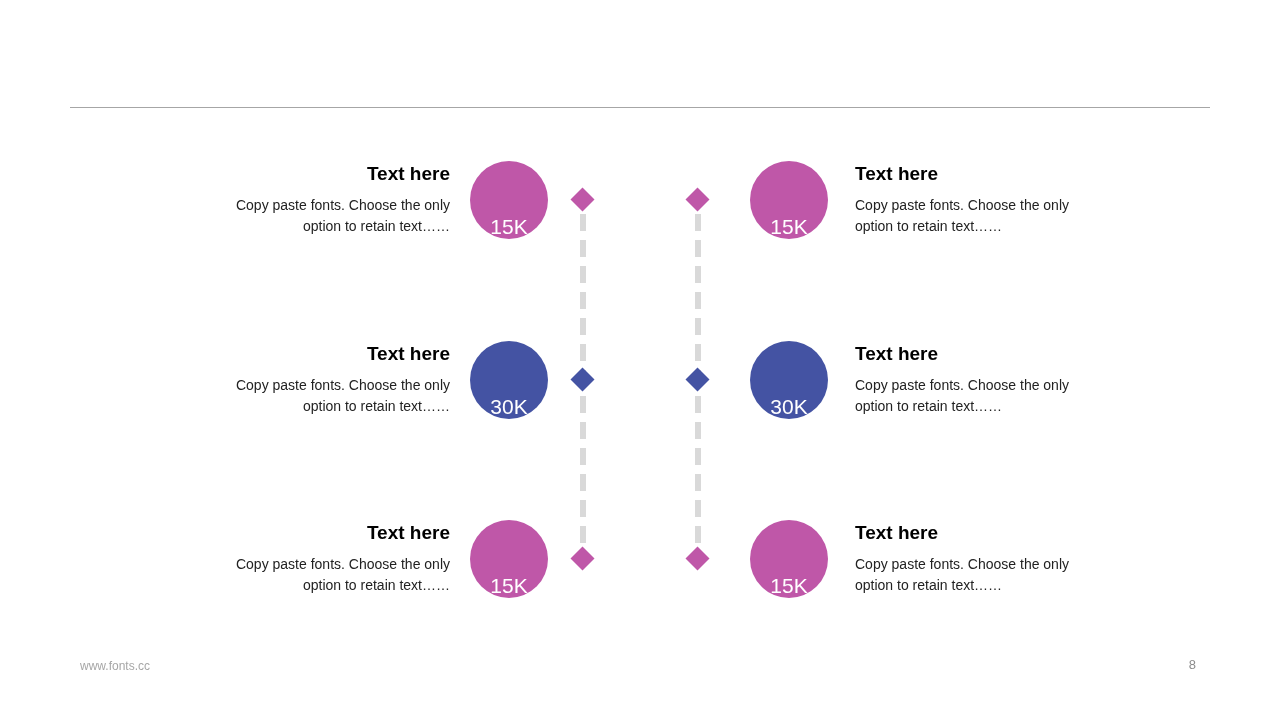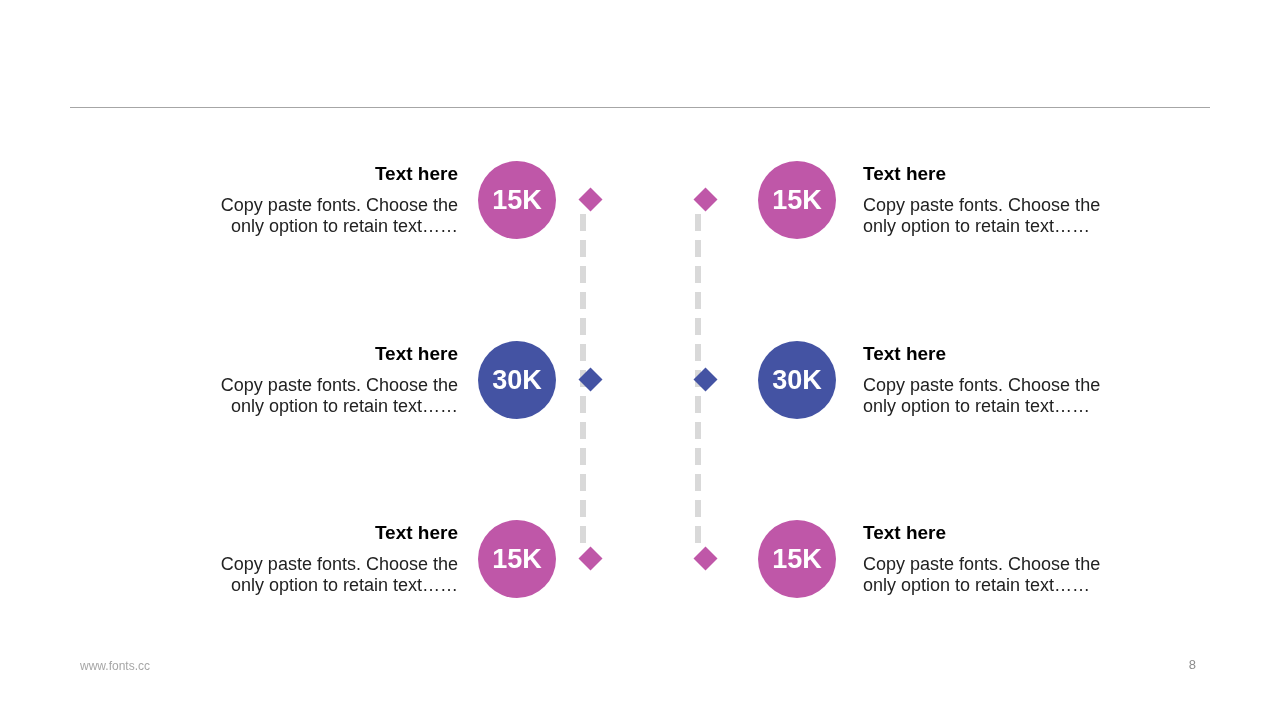--- a/index.html
+++ b/index.html
@@ -12,33 +12,33 @@
   .divider {
     position:absolute; left:70px; top:107px; width:1140px; height:1px;
     background:#a6a6a6;
   }
   .dash-line {
     position:absolute; top:214px; height:332px; width:6px;
     background:repeating-linear-gradient(to bottom, var(--dash,#d9d9d9) 0 17px, transparent 17px 26px);
   }
   .dash-a { left:580px; }
   .dash-b { left:695px; }
-  .row { position:absolute; left:8px; width:1098px; height:78px; }
+  .row { position:absolute; left:0; width:1098px; height:78px; }
   .row-0 { top:161px; }
   .row-1 { top:341px; }
   .row-2 { top:520px; }
   .textblock { position:absolute; top:1px; }
   .textblock .title { font-size:19px; line-height:23px; font-weight:bold; color:#000000; }
-  .textblock .desc { margin-top:10px; font-size:18px; line-height:21px; color:#222222; }
+  .textblock .desc { margin-top:10px; font-size:14px; line-height:21px; color:#222222; }
   .tb-left  { left:200px; width:250px; text-align:right; }
   .tb-right { left:855px; width:250px; text-align:left; }
   .circle {
     position:absolute; top:0; width:78px; height:78px; border-radius:50%;
-    display:flex; align-items:center; justify-content:center;
-    color:#ffffff; font-size:27px; font-weight:bold;
+    display:flex; align-items:flex-end; justify-content:center;
+    color:#ffffff; font-size:21px; font-weight:normal;
   }
   .c-left  { left:470px; }
   .c-right { left:750px; }
   .diamond { position:absolute; top:30px; width:17px; height:17px; transform:rotate(45deg); }
   .dm-left  { left:574px; }
   .dm-right { left:689px; }
   .footer-site { position:absolute; left:80px; top:659px; font-size:12px; color:#a6a6a6; }
   .page-number { position:absolute; right:84px; top:657px; font-size:13px; color:#8c8c8c; }
 </style>
 </head>

